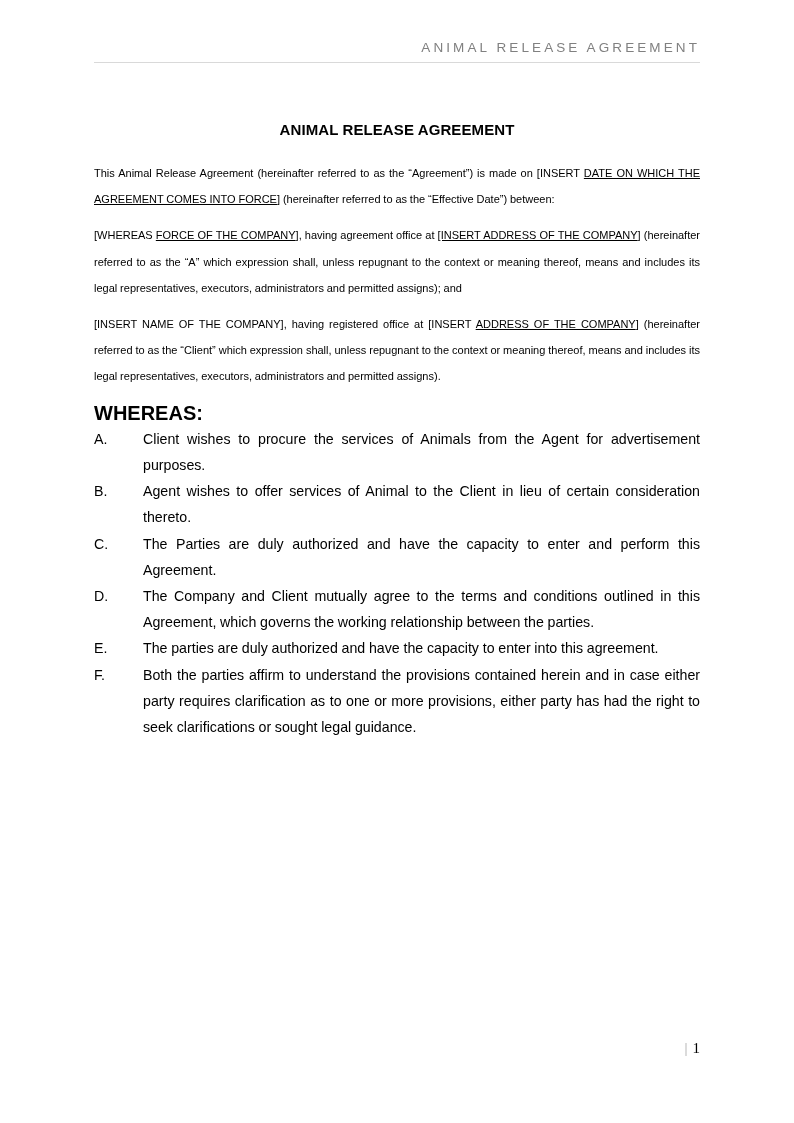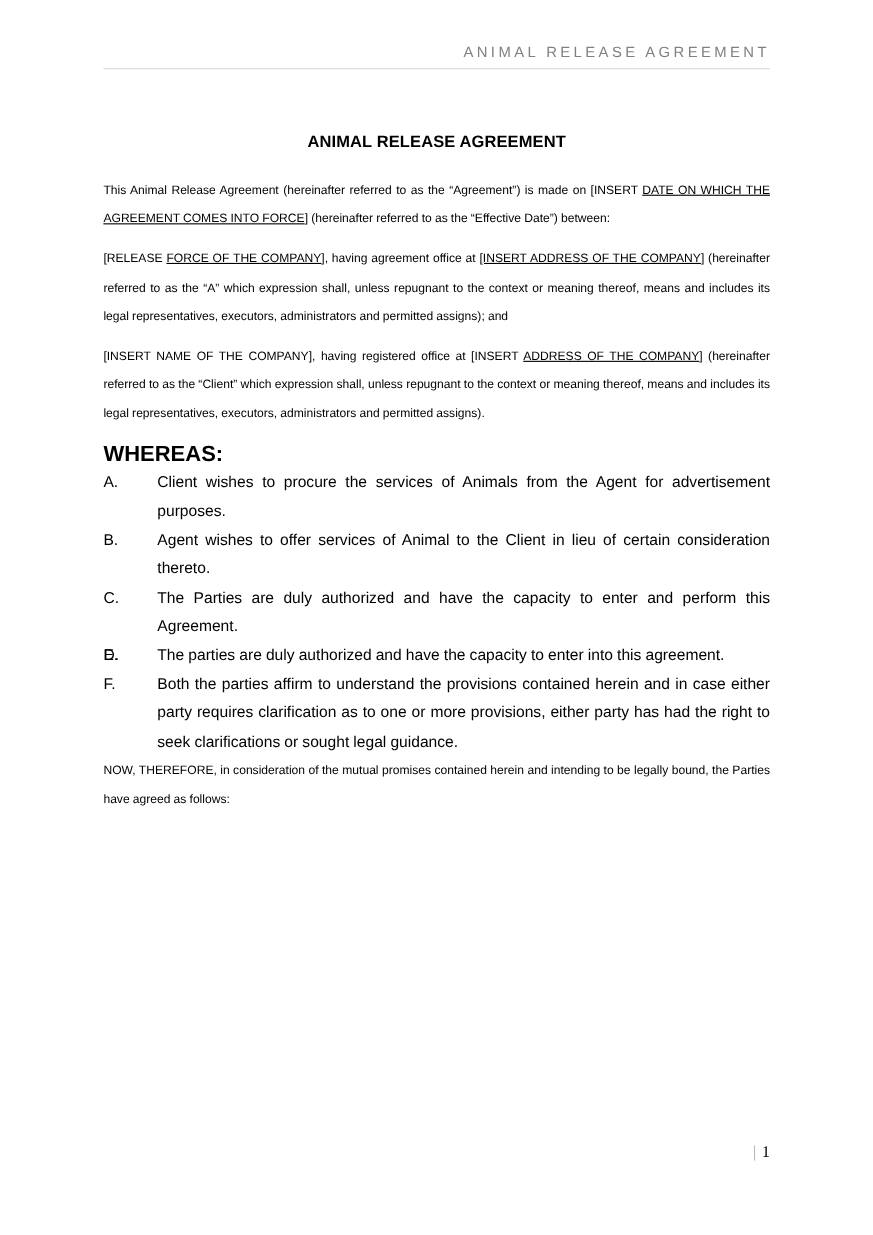--- a/index.html
+++ b/index.html
@@ -140,21 +140,21 @@
 
   <div class="body-wrap">
 
     <div class="doc-title">ANIMAL RELEASE AGREEMENT</div>
 
     <p class="para">
       <span>This Animal Release Agreement (hereinafter referred to as the “Agreement”) is made on [INSERT </span><span class="u">DATE ON WHICH THE AGREEMENT COMES INTO FORCE</span><span>] (hereinafter referred to as the “Effective Date”) between:</span>
     </p>
 
     <p class="para">
-      <span>[RELEASE </span><span class="u">FORCE OF THE COMPANY</span><span>], having agreement office at </span><span class="u">[INSERT ADDRESS OF THE COMPANY</span><span>] (hereinafter referred to as the “A” which expression shall, unless repugnant to the context or meaning thereof, means and includes its legal representatives, executors, administrators and permitted assigns); and</span>
+      <span>[WHEREAS </span><span class="u">FORCE OF THE COMPANY</span><span>], having agreement office at </span><span class="u">[INSERT ADDRESS OF THE COMPANY</span><span>] (hereinafter referred to as the “A” which expression shall, unless repugnant to the context or meaning thereof, means and includes its legal representatives, executors, administrators and permitted assigns); and</span>
     </p>
 
     <p class="para">
       <span>[INSERT NAME OF THE COMPANY], having registered office at [INSERT </span><span class="u">ADDRESS OF THE COMPANY</span><span>] (hereinafter referred to as the “Client” which expression shall, unless repugnant to the context or meaning thereof, means and includes its legal representatives, executors, administrators and permitted assigns).</span>
     </p>
 
 
     <div class="whereas">WHEREAS:</div>
 
     <ol class="alpha-list">
@@ -165,32 +165,32 @@
       <li>
         <span class="marker">B.</span>
         <span>Agent wishes to offer services of Animal to the Client in lieu of certain consideration thereto.</span>
       </li>
       <li>
         <span class="marker">C.</span>
         <span>The Parties are duly authorized and have the capacity to enter and perform this Agreement.</span>
       </li>
       <li>
         <span class="marker">D.</span>
+        <span>The Company and Client mutually agree to the terms and conditions outlined in this Agreement, which governs the working relationship between the parties.</span>
       </li>
       <li>
         <span class="marker">E.</span>
         <span>The parties are duly authorized and have the capacity to enter into this agreement.</span>
       </li>
       <li>
         <span class="marker">F.</span>
         <span>Both the parties affirm to understand the provisions contained herein and in case either party requires clarification as to one or more provisions, either party has had the right to seek clarifications or sought legal guidance.</span>
       </li>
     </ol>
 
-    <p class="para closing">NOW, THEREFORE, in consideration of the mutual promises contained herein and intending to be legally bound, the Parties have agreed as follows:</p>
 
   </div>
 
   <div class="page-footer">
     <span class="bar">|</span><span>1</span>
   </div>
 
 </div>
 
 </body></html>

